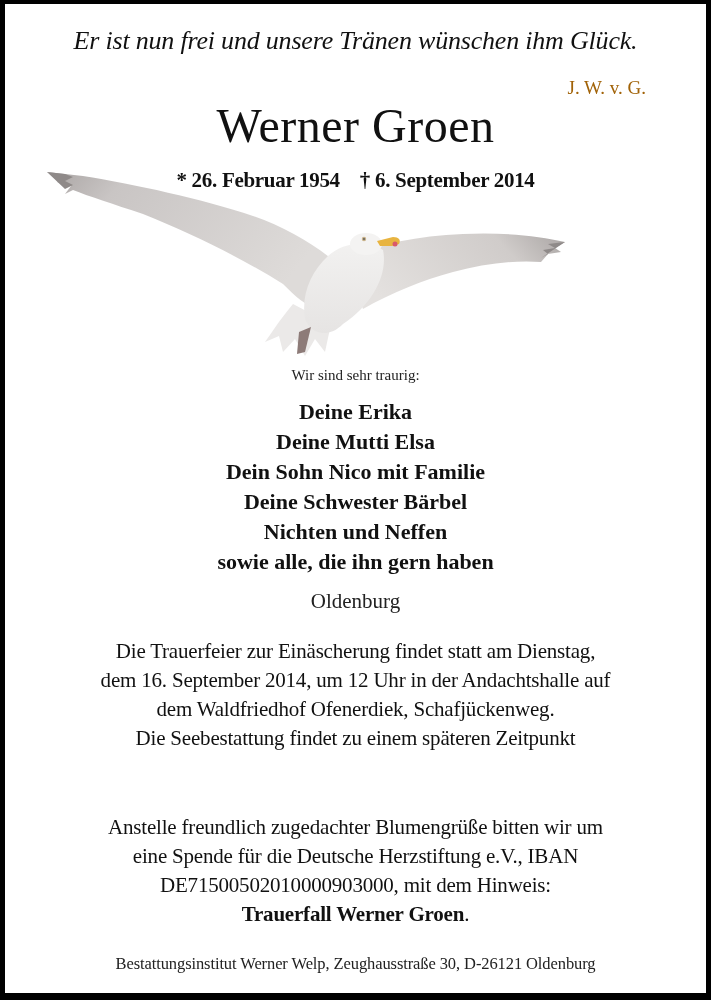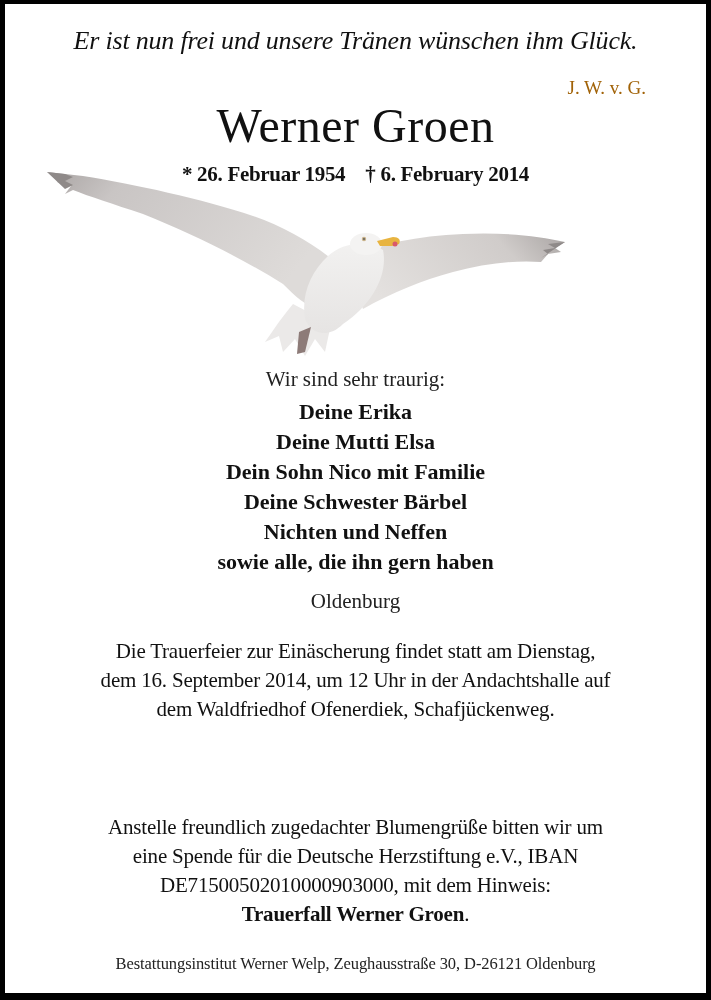--- a/index.html
+++ b/index.html
@@ -49,32 +49,32 @@
       top: 94px;
       font-size: 48px;
       letter-spacing: 0.5px;
     }
     .dates {
       top: 158px;
       font-size: 21px;
       font-weight: bold;
       letter-spacing: -0.3px;
     }
-    .dates span { display: inline-block; }
+    .dates span { display: inline-block; margin-top: 6px; }
     .dates .gap { width: 20px; }
     .seagull {
       position: absolute;
       left: 38px;
       top: 160px;
       width: 530px;
       height: 200px;
     }
     .intro {
       top: 363px;
-      font-size: 21px;
+      font-size: 15px;
       color: #222;
     }
     .mourners {
       top: 393px;
       font-size: 22px;
       font-weight: bold;
       line-height: 30px;
     }
     .mourners div { height: 30px; }
     .place {
@@ -144,40 +144,41 @@
 
     <path d="M334,77 L350,73 C356,73 358,76 356,80 L349,82 L337,82 Z" fill="#e8b440"></path>
     <circle cx="352" cy="80" r="2.5" fill="#d9586a"></circle>
 
     <path d="M256,168 L268,163 L262,188 L254,190 Z" fill="#8d7b78"></path>
   </svg>
 
   <div class="abs name">Werner Groen</div>
 
   <div class="abs dates">
-    <span>* 26. Februar 1954</span><span class="gap"></span><span>† 6. February 2014</span>
+    <span>* 26. Februar 1954</span><span class="gap"></span><span>† 6. September 2014</span>
   </div>
 
   <div class="abs intro">Wir sind sehr traurig:</div>
 
   <div class="abs mourners">
     <div>Deine Erika</div>
     <div>Deine Mutti Elsa</div>
     <div>Dein Sohn Nico mit Familie</div>
     <div>Deine Schwester Bärbel</div>
     <div>Nichten und Neffen</div>
     <div>sowie alle, die ihn gern haben</div>
   </div>
 
   <div class="abs place">Oldenburg</div>
 
   <div class="abs ceremony">
     <div>Die Trauerfeier zur Einäscherung findet statt am Dienstag,</div>
     <div>dem 16. September 2014, um 12 Uhr in der Andachtshalle auf</div>
     <div>dem Waldfriedhof Ofenerdiek, Schafjückenweg.</div>
+    <div>Die Seebestattung findet zu einem späteren Zeitpunkt</div>
   </div>
 
   <div class="abs donation">
     <div>Anstelle freundlich zugedachter Blumengrüße bitten wir um</div>
     <div>eine Spende für die Deutsche Herzstiftung e.V., IBAN</div>
     <div>DE71500502010000903000, mit dem Hinweis:</div>
     <div><span class="ref">Trauerfall Werner Groen</span><span>.</span></div>
   </div>
 
   <div class="abs undertaker">Bestattungsinstitut Werner Welp, Zeughausstraße 30, D-26121 Oldenburg</div>

